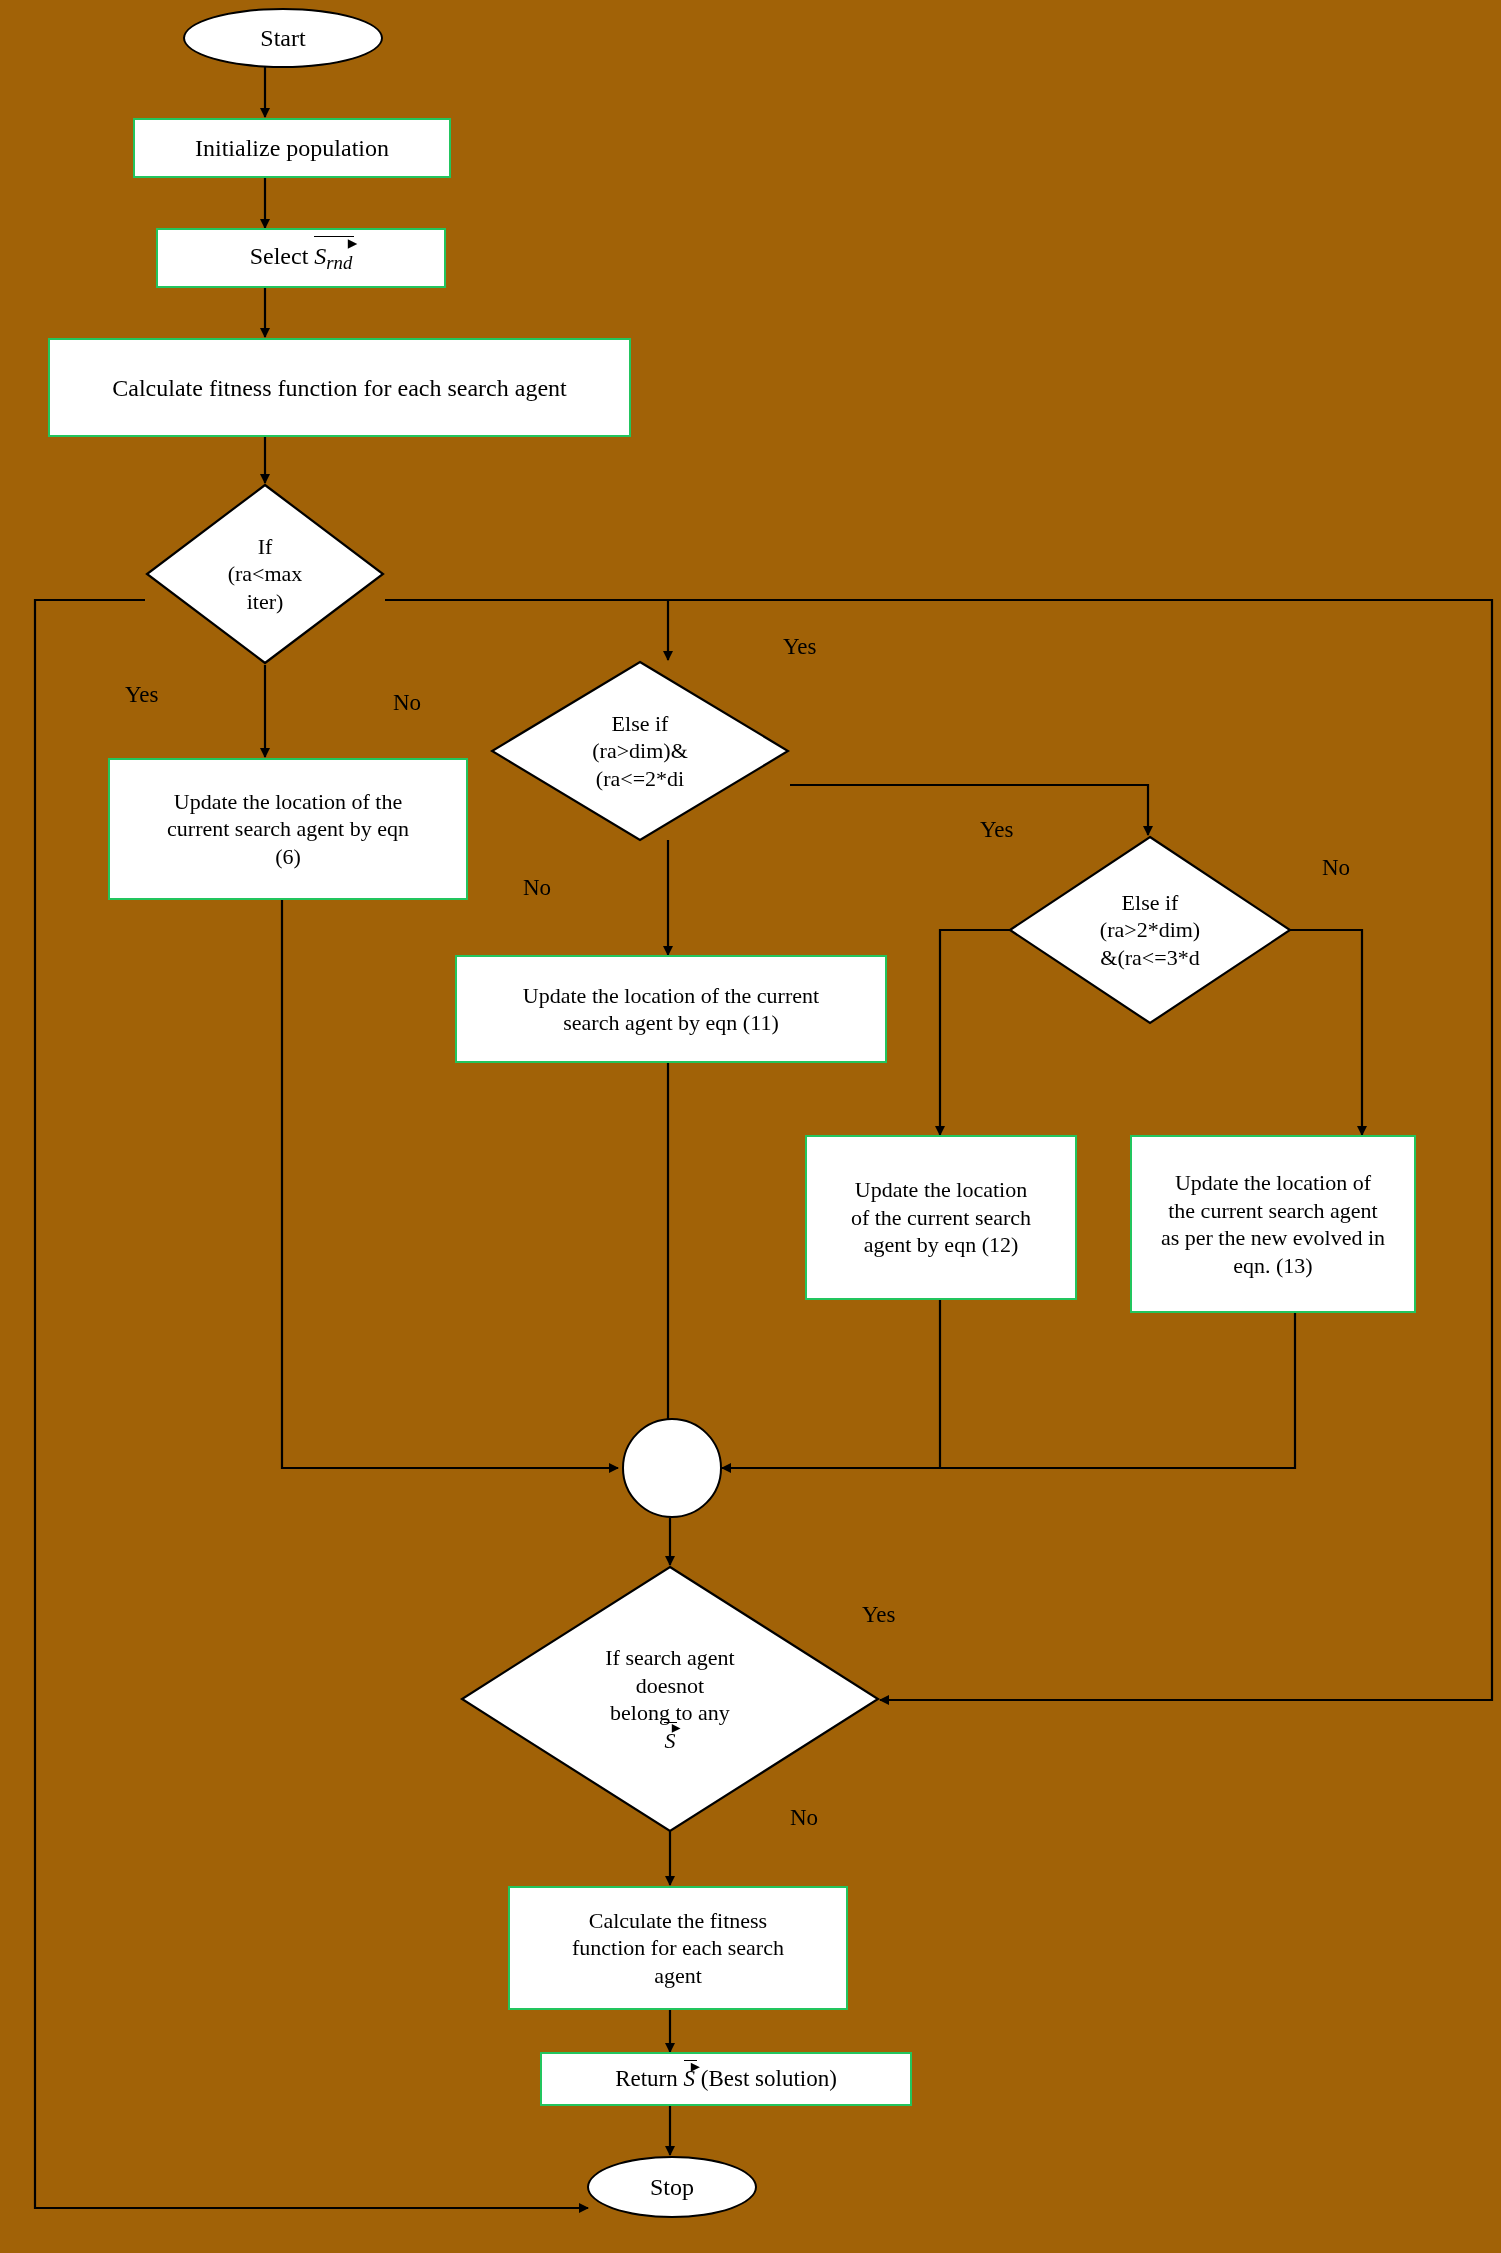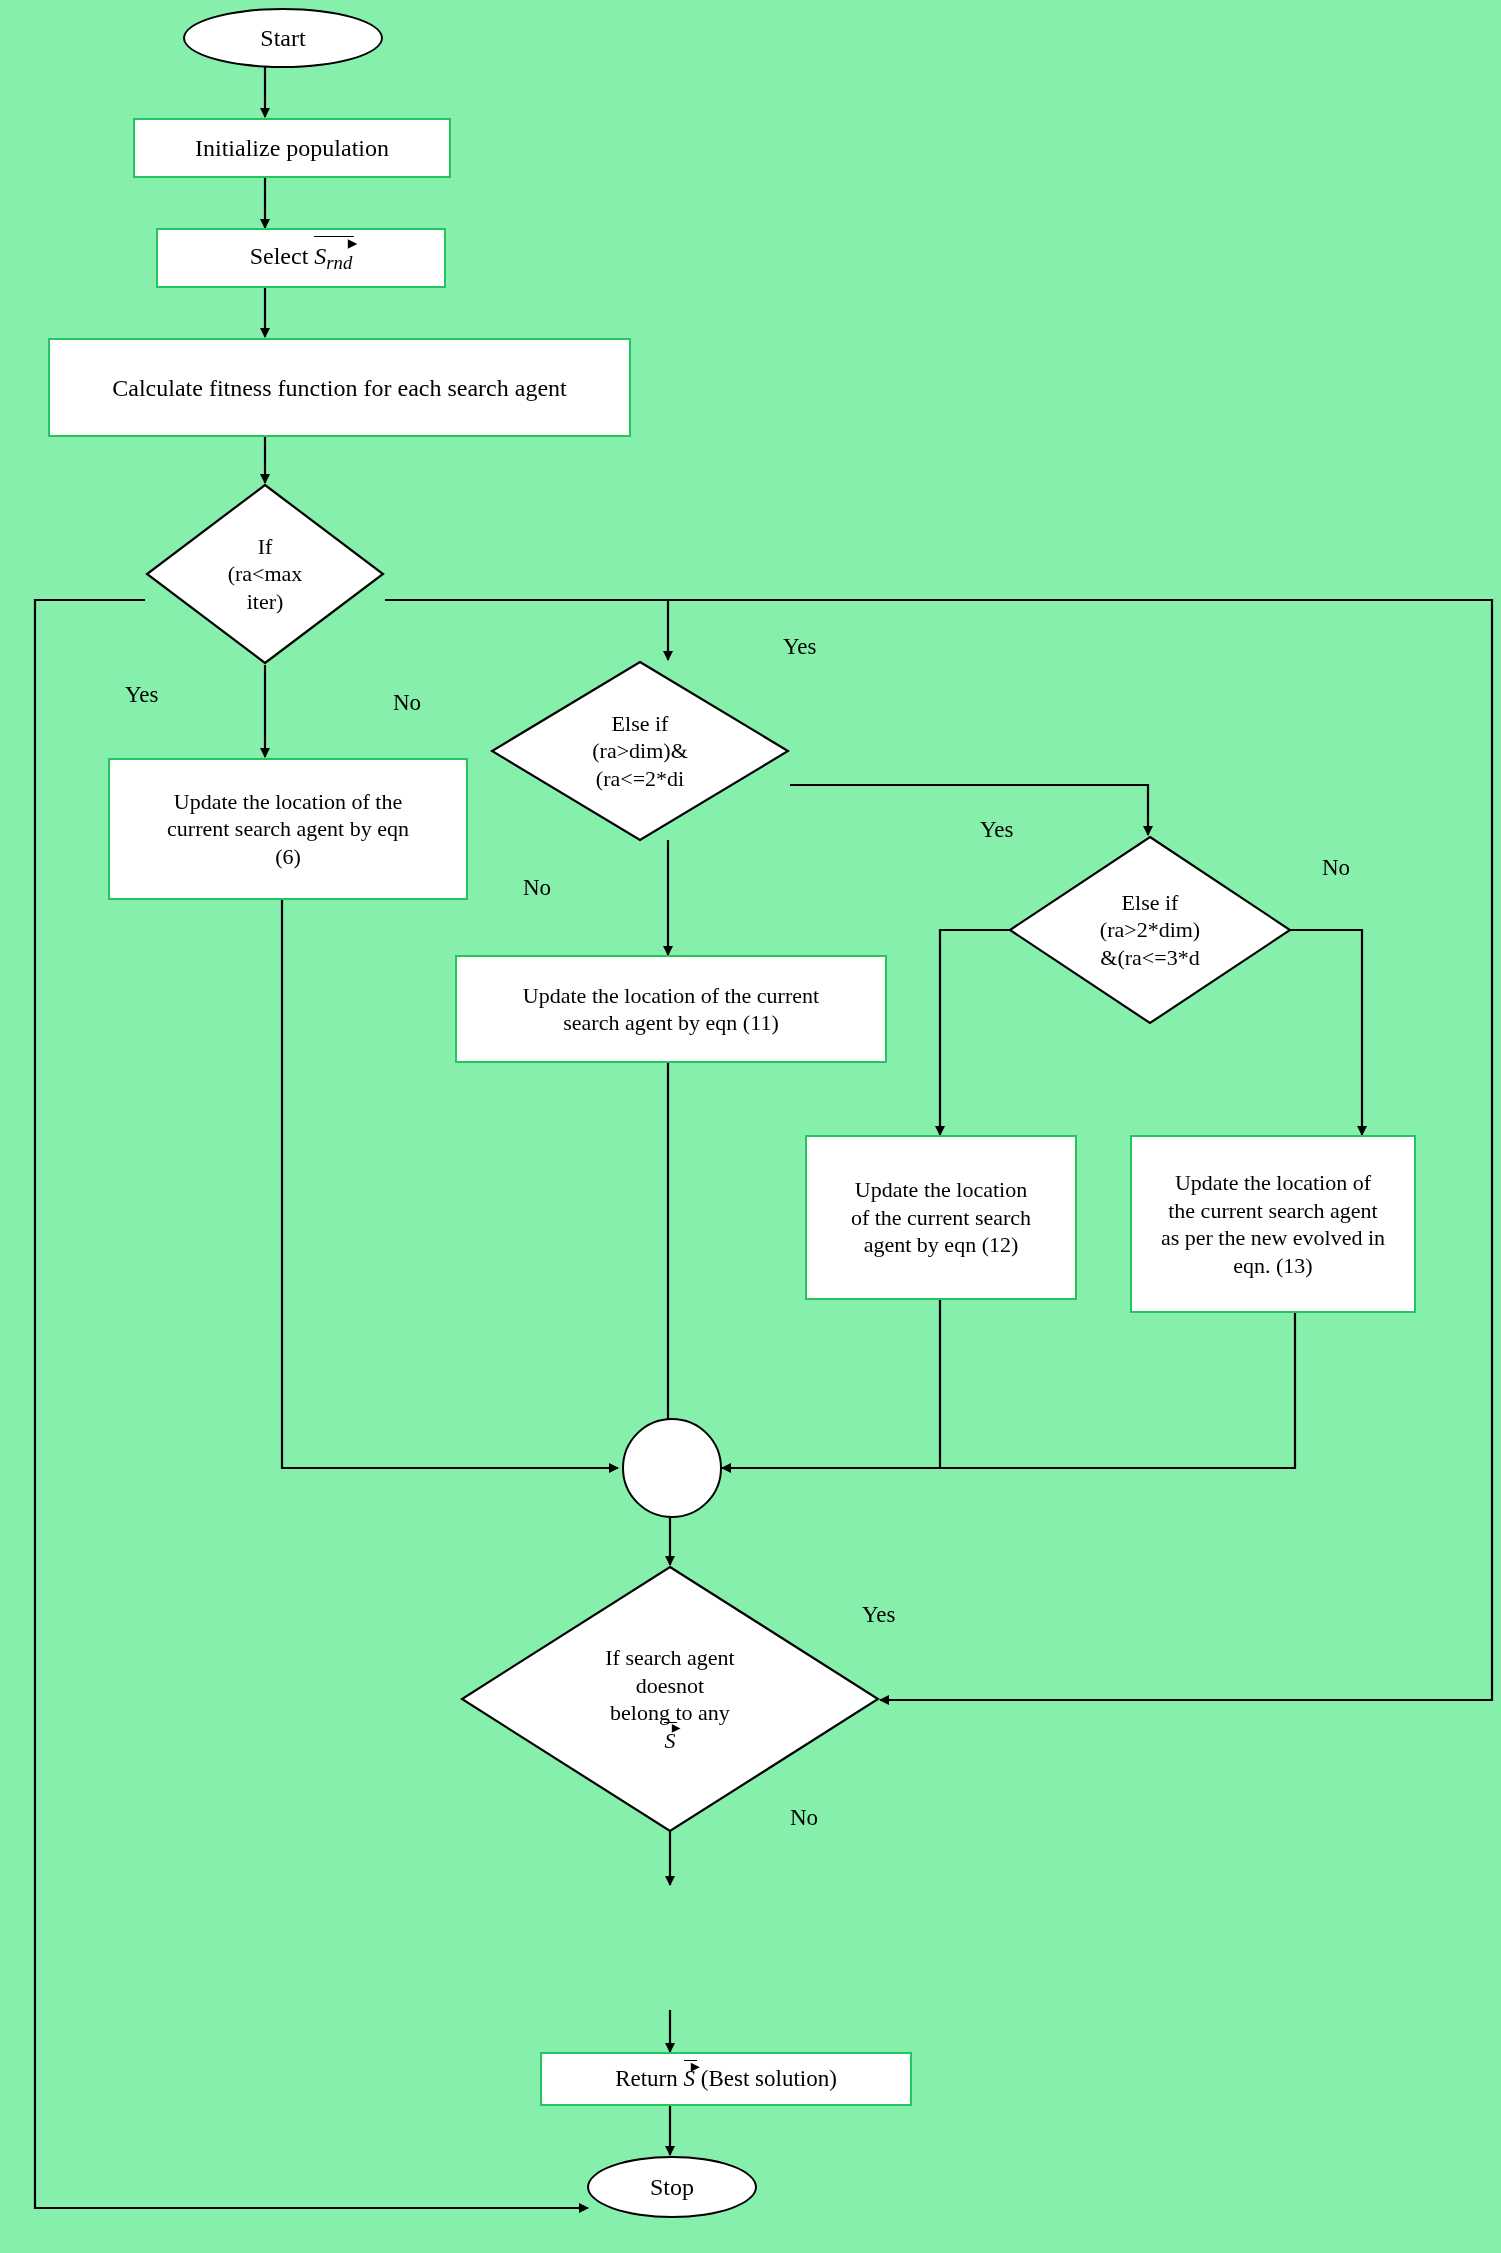--- a/index.html
+++ b/index.html
@@ -4,21 +4,21 @@
 <style>
   html, body {
     margin: 0;
     padding: 0;
     background: #ffffff;
   }
   #canvas {
     position: relative;
     width: 1501px;
     height: 2253px;
-    background: #86efac;
+    background: #a16207;
     font-family: "Liberation Serif", serif;
     color: #000000;
     overflow: hidden;
   }
   svg.edges {
     position: absolute;
     left: 0;
     top: 0;
     width: 1501px;
     height: 2253px;
@@ -262,20 +262,27 @@
     <div class="diamond-label" style="font-size:22px;">
       <span>
         <span>If search agent</span><br>
         <span>doesnot</span><br>
         <span>belong  to  any</span><br>
         <span class="vec"><span>S</span><span class="arrowhead">▸</span></span>
       </span>
     </div>
   </div>
 
+  <div class="node box" style="left:508px; top:1886px; width:340px; height:124px; font-size:22px;">
+    <span>
+      <span>Calculate the fitness</span><br>
+      <span>function for each search</span><br>
+      <span>agent</span>
+    </span>
+  </div>
 
   <div class="node box" style="left:508px; top:2052px; width:372px; height:54px; font-size:23px;margin-left:32px;">
     <span>
       <span>Return </span><span class="vec"><span>S</span><span class="arrowhead">▸</span></span><span> (Best solution)</span>
     </span>
   </div>
 
   <div class="node terminator" style="left:587px; top:2156px; width:170px; height:62px; font-size:24px;font-family:Liberation Serif, serif;">
     <span>Stop</span>
   </div>

